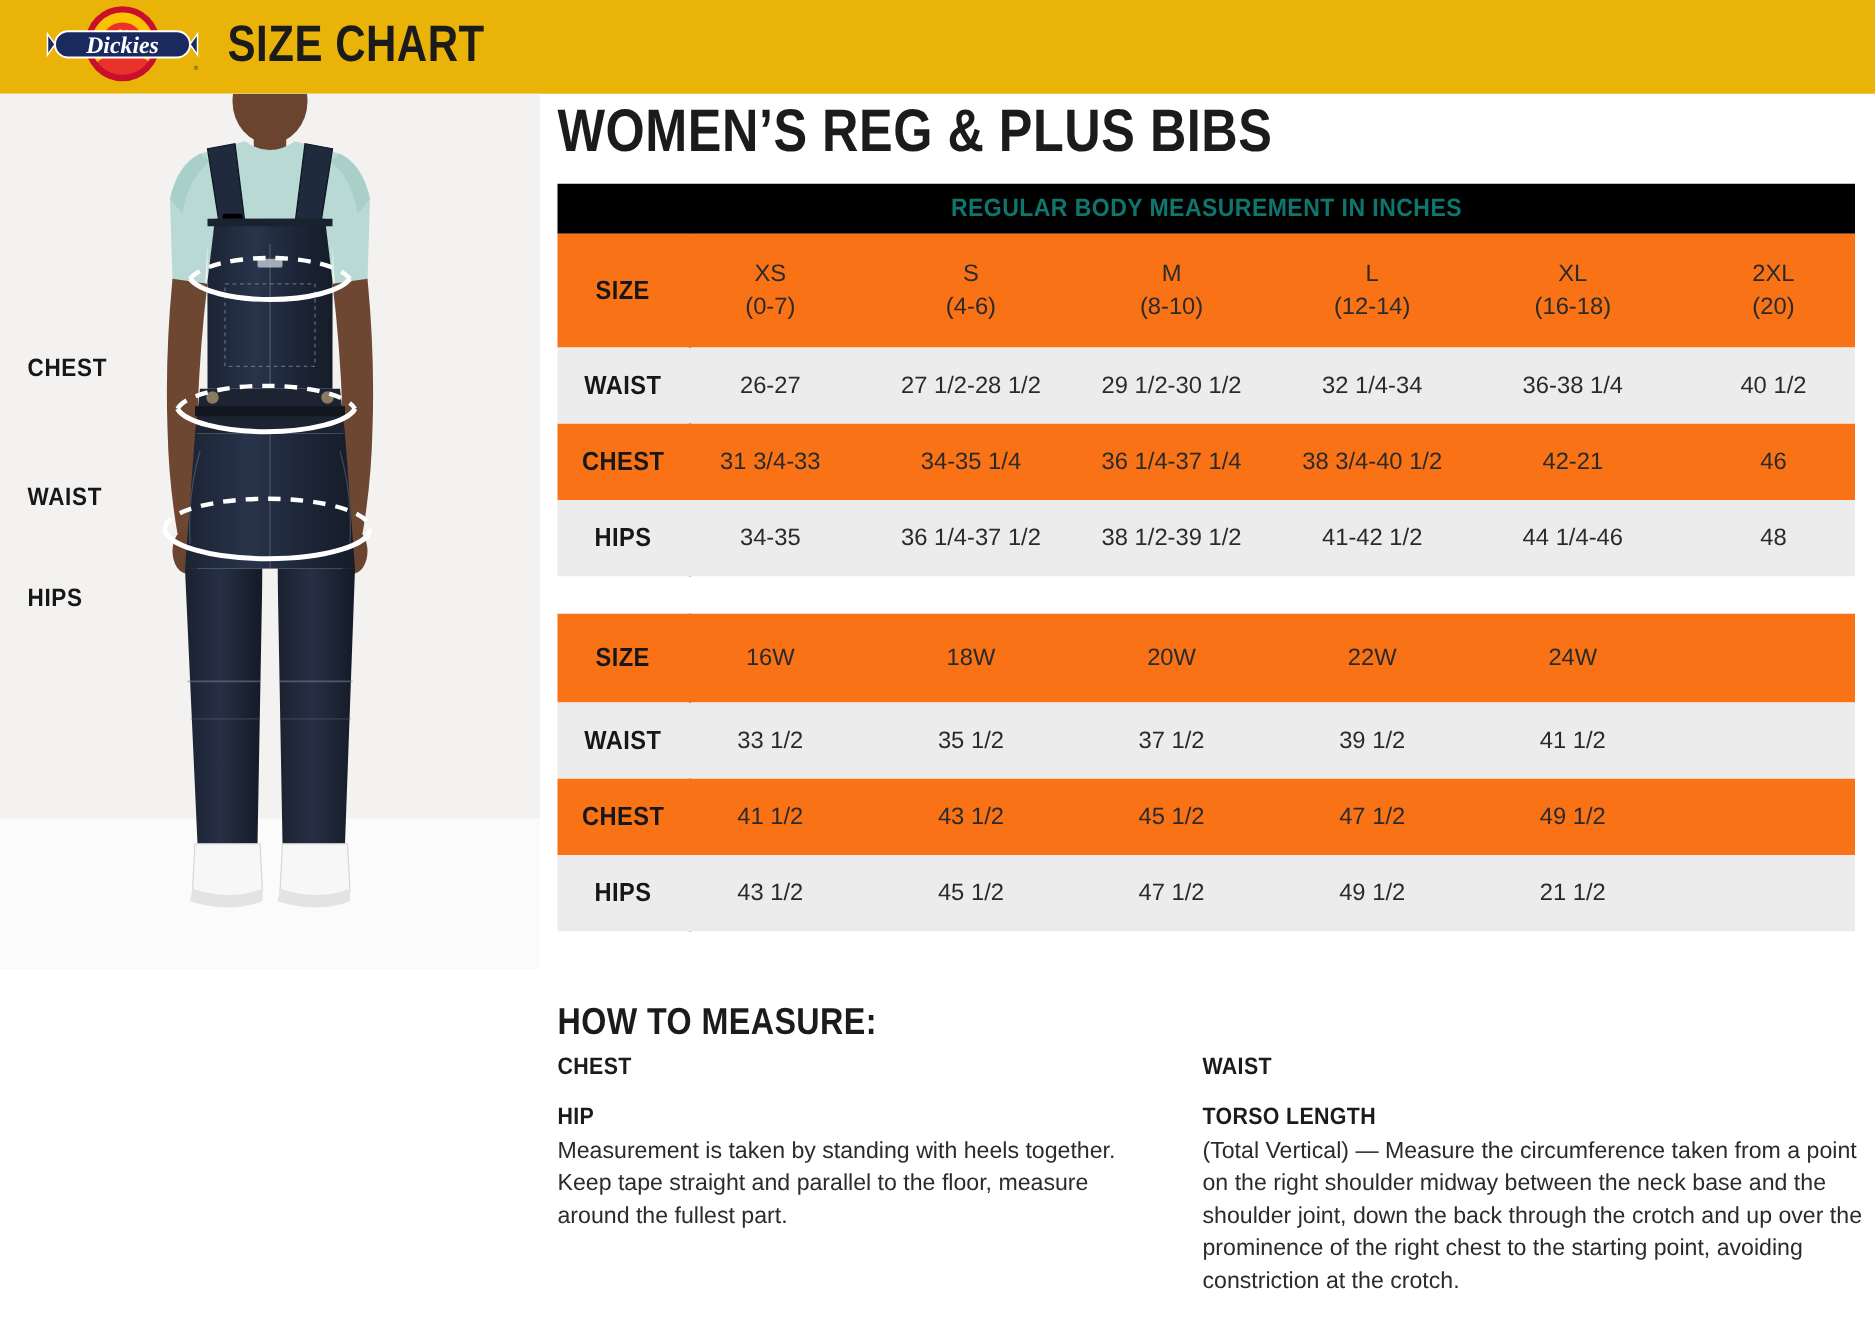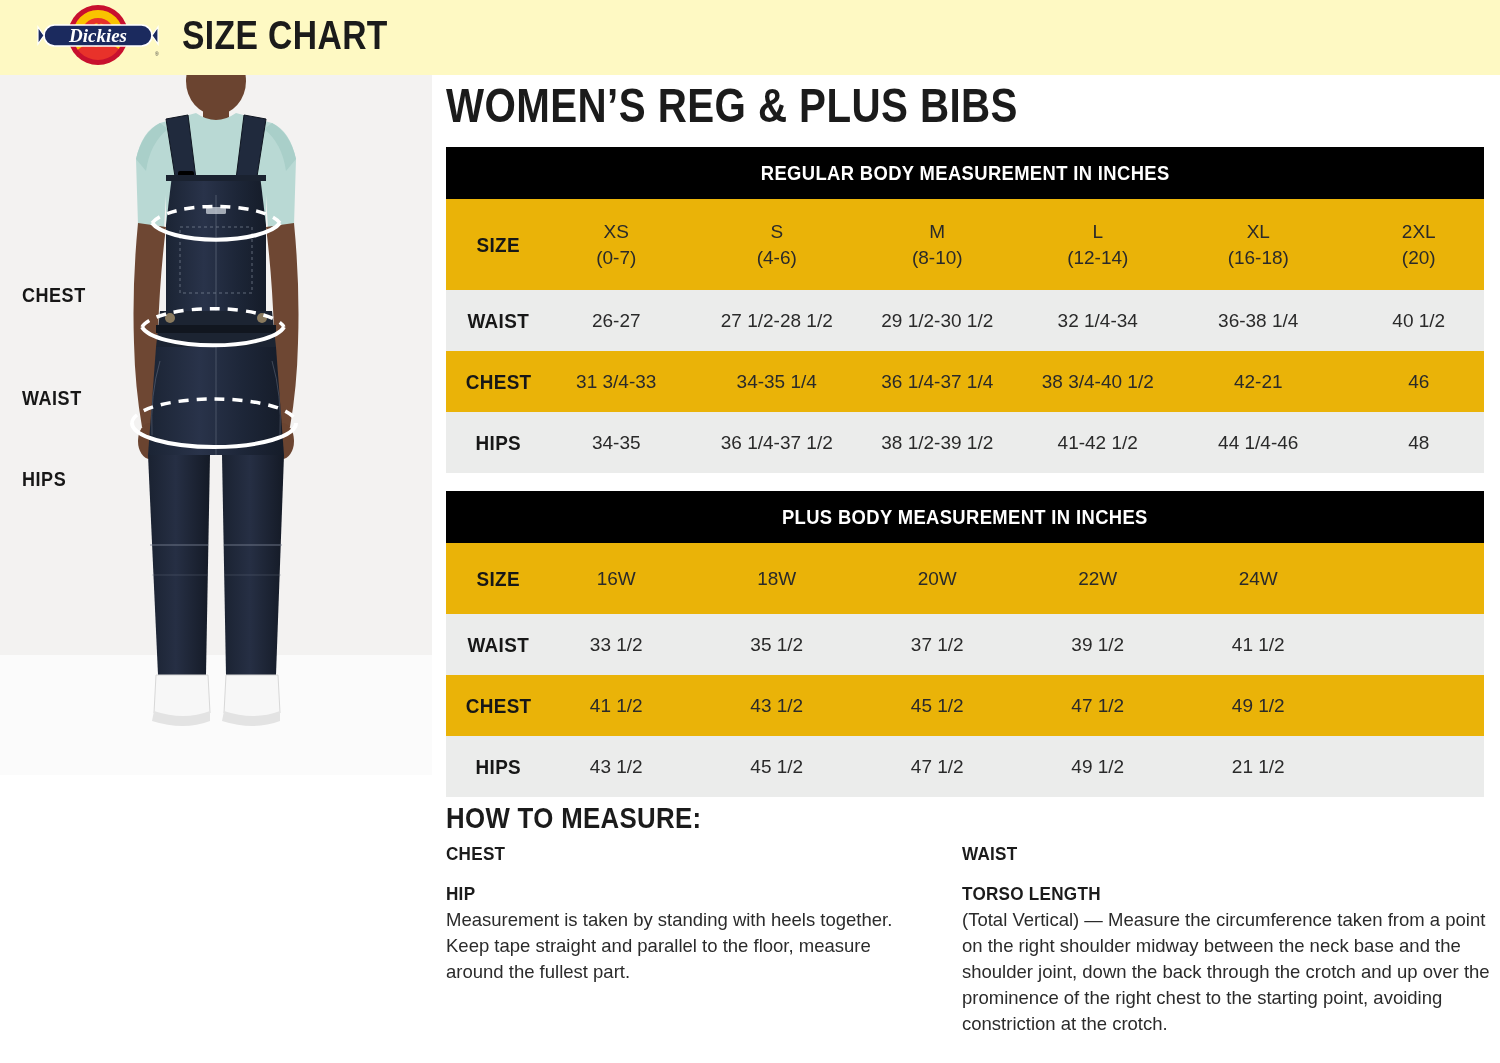--- a/index.html
+++ b/index.html
@@ -6,21 +6,21 @@
   * { box-sizing: border-box; margin: 0; padding: 0; }
   html, body {
     width: 1500px; height: 1063px;
     background: #ffffff;
     font-family: "Liberation Sans", sans-serif;
     overflow: hidden;
   }
   .page { position: relative; width: 1500px; height: 1063px; background:#fff; }
 
   
-  .topbar { position:absolute; left:0; top:0; width:1500px; height:75px; background:#fef9c3; }
+  .topbar { position:absolute; left:0; top:0; width:1500px; height:75px; background:#eab308; }
 
   .logo { position:absolute; left:36px; top:3px; width:124px; height:64px; }
   .logo svg { display:block; width:124px; height:64px; }
 
   .chart-title {
     position:absolute; left:182px; top:12px;
     font-family:"Liberation Sans Narrow","Liberation Sans",sans-serif;
     font-weight:bold; font-size:41px; letter-spacing:0.5px;
     color:#1b1b1b; transform:scaleX(0.82); transform-origin:left center;
     white-space:nowrap;
@@ -55,33 +55,33 @@
     font-family:"Liberation Sans Narrow","Liberation Sans",sans-serif;
     font-weight:bold; font-size:48px; color:#1b1b1b; letter-spacing:0.5px;
     transform:scaleX(0.84); transform-origin:left center; white-space:nowrap;
   }
 
   .tbl { position:absolute; left:0; width:1038px; }
   .tbl-reg  { top:147px; }
   .tbl-plus { top:491px; }
 
   .tbl-head {
-    height:52px; background:#000; color:#ffffff;
+    height:40px; background:#000; color:#0f766e;
     display:flex; align-items:center; justify-content:center;
     font-family:"Liberation Sans Narrow","Liberation Sans",sans-serif;
     font-weight:bold; font-size:20px; letter-spacing:0.4px;
   }
   .tbl-head span { transform:scaleX(0.92); transform-origin:center; }
 
   .tbl-body { position:relative; }
   .vline { position:absolute; left:105px; top:0; bottom:0; width:2px; background:#1a1a1a; }
 
   .row { display:flex; align-items:center; position:relative; }
   .row.alt { background:#ebeceb; }
-  .row.plain { background:#eab308; }
+  .row.plain { background:#f97316; }
   .row-size   { height:91px; }
   .row-data   { height:61px; }
   .row-size-p { height:71px; }
   .row-data-p { height:61px; }
 
   .cell-label {
     width:105px; flex:0 0 105px; text-align:center;
     font-family:"Liberation Sans Narrow","Liberation Sans",sans-serif;
     font-weight:bold; font-size:21px; color:#171717; letter-spacing:0.4px;
   }
@@ -298,23 +298,20 @@
             <div class="cell">38 1/2-39 1/2</div>
             <div class="cell">41-42 1/2</div>
             <div class="cell">44 1/4-46</div>
             <div class="cell">48</div>
           </div>
         </div>
       </div>
     </div>
 
     <div class="tbl tbl-plus">
-      <div class="tbl-head">
-        <span>PLUS BODY MEASUREMENT IN INCHES</span>
-      </div>
       <div class="tbl-body">
         <div class="vline"></div>
 
         <div class="row plain row-size-p">
           <div class="cell-label"><span>SIZE</span></div>
           <div class="cells">
             <div class="cell">16W</div>
             <div class="cell">18W</div>
             <div class="cell">20W</div>
             <div class="cell">22W</div>

